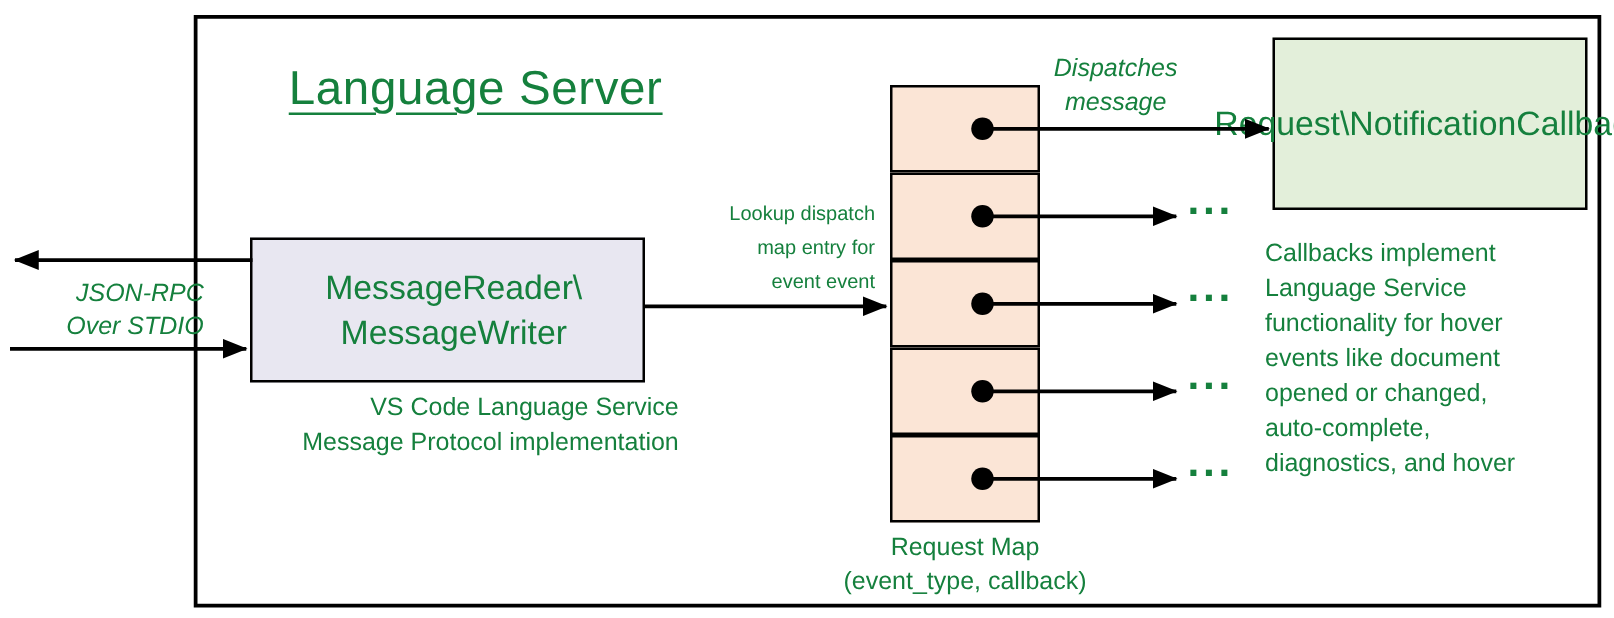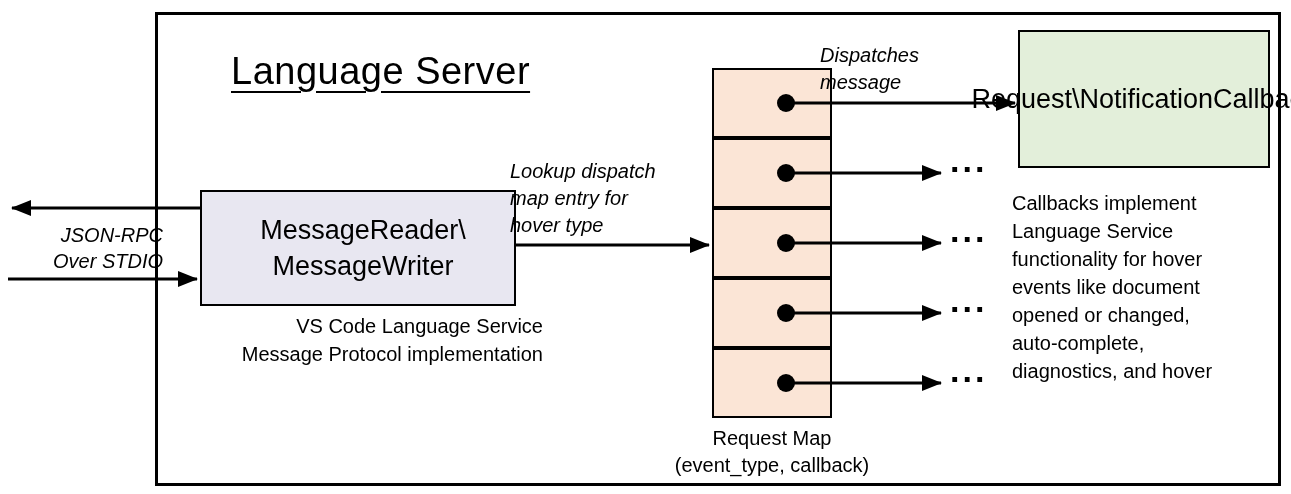--- a/index.html
+++ b/index.html
@@ -2,21 +2,21 @@
 <html><head>
 <meta charset="utf-8">
 <style>
   html, body { margin: 0; padding: 0; background: #ffffff; }
   .canvas {
     position: relative;
     width: 1291px;
     height: 494px;
     background: #ffffff;
     font-family: "Liberation Sans", sans-serif;
-    color: #000000;
+    color: #15803d;
     overflow: hidden;
   }
   .abs { position: absolute; }
   .outer-box {
     left: 155px; top: 12px; width: 1126px; height: 474px;
     border: 3px solid #000; box-sizing: border-box;
   }
   .title {
     left: 231px; top: 50px;
     font-size: 38px;
@@ -35,34 +35,34 @@
     border: 2px solid #000; box-sizing: border-box;
     display: flex; flex-direction: column; align-items: center; justify-content: center;
     font-size: 27px; line-height: 36px;
   }
   .msg-caption {
     left: 203px; top: 312px; width: 340px;
     text-align: right; font-size: 20px; line-height: 28px;
   }
   .lookup-label {
     left: 510px; top: 158px; width: 190px;
-    text-align: left; font-style: italic;
-    font-size: 20px; line-height: 27px;
+    text-align: right; 
+    font-size: 16px; line-height: 27px;
   }
   .cell {
     left: 712px; width: 120px; height: 70px;
     border: 2px solid #000; box-sizing: border-box;
   }
   .map-caption {
     left: 652px; top: 425px; width: 240px;
     text-align: center; font-size: 20px; line-height: 27px;
   }
   .dispatch-label {
     left: 820px; top: 42px; width: 145px;
-    text-align: left; font-style: italic;
+    text-align: center; font-style: italic;
     font-size: 20px; line-height: 27px;
   }
   .cb-box {
     left: 1018px; top: 30px; width: 252px; height: 138px;
     border: 2px solid #000; box-sizing: border-box;
     display: flex; align-items: center; justify-content: center;
     font-size: 27px; line-height: 34px;
   }
   .cb-note {
     left: 1012px; top: 189px; width: 266px;
@@ -95,21 +95,21 @@
   </div>
 
   <div class="abs msg-caption">
     <div>VS Code Language Service</div>
     <div>Message Protocol implementation</div>
   </div>
 
   <div class="abs lookup-label">
     <div>Lookup dispatch</div>
     <div>map entry for</div>
-    <div>hover type</div>
+    <div>event event</div>
   </div>
 
   <div class="abs cell" style="top: 68px; background-color: rgb(251, 229, 214);"></div>
   <div class="abs cell" style="top: 138px; background-color: rgb(251, 229, 214);"></div>
   <div class="abs cell" style="top: 208px; background-color: rgb(251, 229, 214);"></div>
   <div class="abs cell" style="top: 278px; background-color: rgb(251, 229, 214);"></div>
   <div class="abs cell" style="top: 348px; background-color: rgb(251, 229, 214);"></div>
 
   <div class="abs map-caption">
     <div>Request Map</div>

